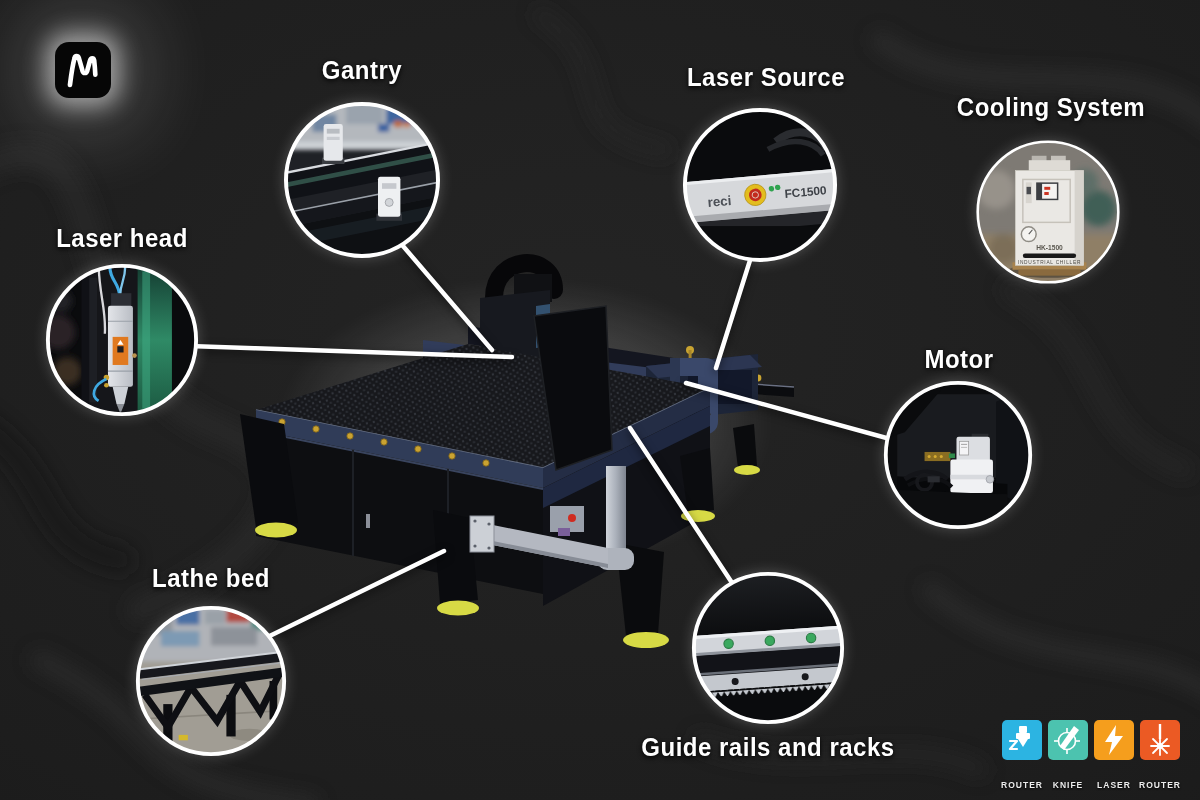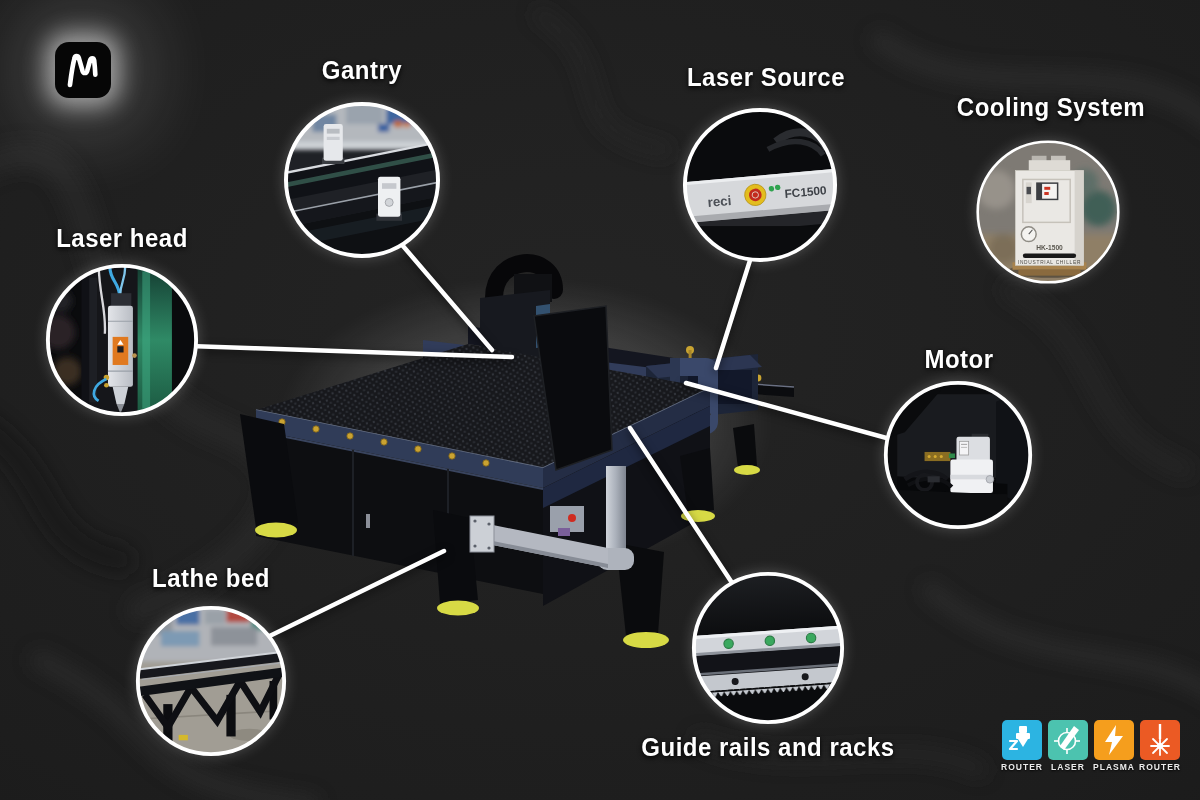--- a/index.html
+++ b/index.html
@@ -21,21 +21,21 @@
   .logo{position:absolute;left:55px;top:42px;width:56px;height:56px;border-radius:14px;
     background:#060606;
     box-shadow:0 0 22px 10px rgba(255,255,255,.5), 0 0 70px 42px rgba(255,255,255,.14);}
   
   .machine-glow{position:absolute;left:205px;top:235px;width:640px;height:380px;border-radius:50%;
     background:radial-gradient(closest-side, rgba(255,255,255,.27), rgba(255,255,255,.10) 55%, rgba(255,255,255,0) 78%);
     filter:blur(6px);}
   
   .icons{position:absolute;left:1002px;top:720px;display:flex;gap:6px;}
   .icon-item{width:40px;display:flex;flex-direction:column;align-items:center;}
-  .icon-label{margin-top:2px;color:#ececec;font-size:8.5px;font-weight:bold;letter-spacing:1px;
+  .icon-label{margin-top:20px;color:#ececec;font-size:8.5px;font-weight:bold;letter-spacing:1px;
     text-shadow:0 1px 2px rgba(0,0,0,.9);white-space:nowrap;}
 </style>
 </head>
 <body>
 
 <div id="stage">
 
   <svg class="abs" width="1200" height="800" aria-hidden="true">
     <defs>
         <filter id="swirlblur" x="-40%" y="-40%" width="180%" height="180%">
@@ -489,28 +489,28 @@
     <div class="icon-item">
       <svg width="40" height="40" viewBox="0 0 40 40">
         <rect width="40" height="40" rx="5" fill="#4cc3af"></rect>
         <circle cx="19" cy="21" r="8.5" fill="none" stroke="#fff" stroke-width="1.6"></circle>
         <line x1="19" y1="8" x2="19" y2="12" stroke="#fff" stroke-width="1.6"></line>
         <line x1="19" y1="30" x2="19" y2="34" stroke="#fff" stroke-width="1.6"></line>
         <line x1="6" y1="21" x2="10" y2="21" stroke="#fff" stroke-width="1.6"></line>
         <line x1="28" y1="21" x2="32" y2="21" stroke="#fff" stroke-width="1.6"></line>
         <polygon points="26,6 31,10 16,30 12,26" fill="#fff"></polygon>
       </svg>
-      <div class="icon-label">LASER</div>
+      <div class="icon-label">KNIFE</div>
     </div>
     <div class="icon-item">
       <svg width="40" height="40" viewBox="0 0 40 40">
         <rect width="40" height="40" rx="5" fill="#f59e1d"></rect>
         <polygon points="22,5 11,22 18,22 15,35 29,16 21,16" fill="#fff"></polygon>
       </svg>
-      <div class="icon-label">PLASMA</div>
+      <div class="icon-label">LASER</div>
     </div>
     <div class="icon-item">
       <svg width="40" height="40" viewBox="0 0 40 40">
         <rect width="40" height="40" rx="5" fill="#eb5a24"></rect>
         <line x1="20" y1="4" x2="20" y2="19" stroke="#fff" stroke-width="2.4"></line>
         <g stroke="#fff" stroke-width="1.8" stroke-linecap="round">
           <line x1="20" y1="26" x2="20" y2="17"></line>
             <line x1="20" y1="26" x2="20" y2="35"></line>
           <line x1="20" y1="26" x2="11" y2="26"></line>
             <line x1="20" y1="26" x2="29" y2="26"></line>

